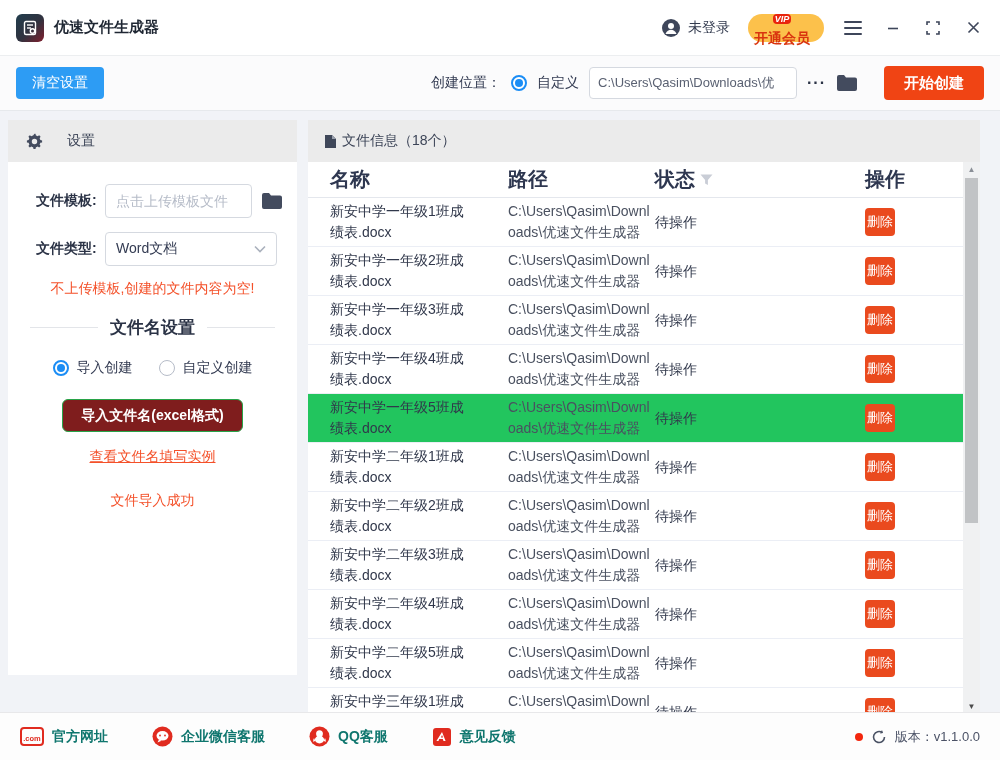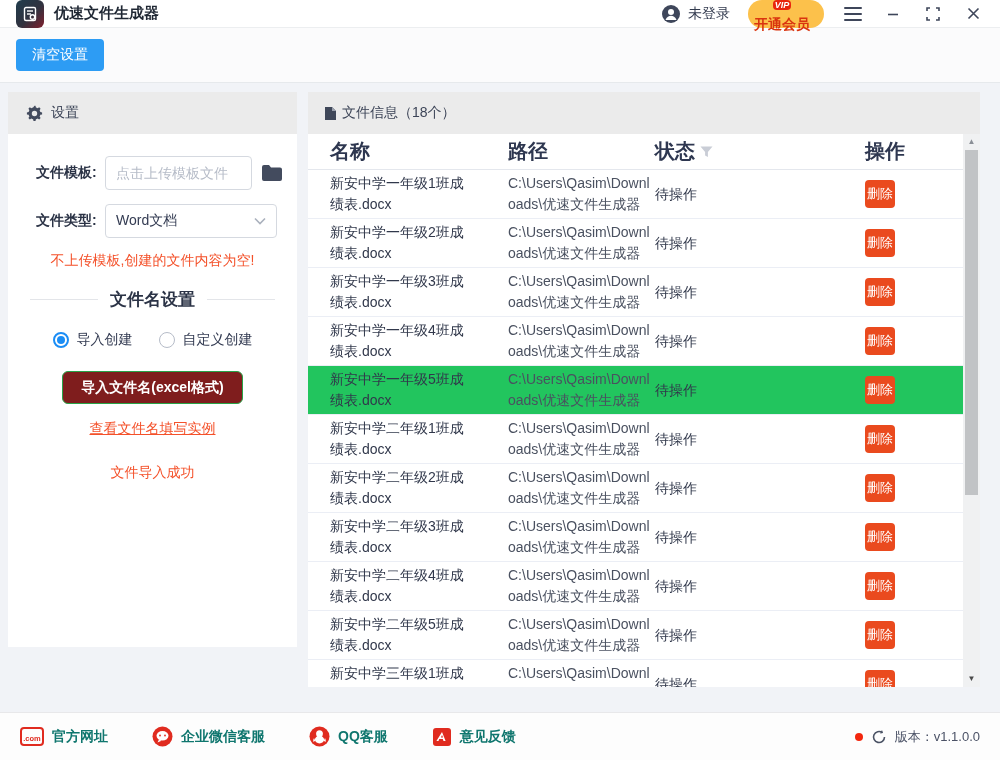--- a/index.html
+++ b/index.html
@@ -1,21 +1,21 @@
 <!DOCTYPE html>
 <html><head>
 <meta charset="utf-8">
 <style>
   * { margin:0; padding:0; box-sizing:border-box; }
   html,body { width:1000px; height:760px; }
   body { font-family:"Liberation Sans","DejaVu Sans",sans-serif; background:#f1f3f7; color:#303a52; }
   .app { position:relative; width:1000px; height:760px; overflow:hidden; background:#f1f3f7; }
 
   
-  .titlebar { height:28px; background:#ffffff; border-bottom:1px solid #eceef0;
+  .titlebar { height:56px; background:#ffffff; border-bottom:1px solid #eceef0;
               display:flex; align-items:center; padding:0 16px; }
   .app-icon { width:28px; height:28px; border-radius:6px;
               background:linear-gradient(135deg,#203d4d 0%,#31323f 55%,#801f2d 100%);
               display:flex; align-items:center; justify-content:center; }
   .app-title { margin-left:10px; font-size:15px; font-weight:bold; color:#1f2733; }
   .titlebar-right { margin-left:auto; display:flex; align-items:center; gap:18px; }
   .login-group { display:flex; align-items:center; gap:7px; }
   .login-text { font-size:14px; color:#323a4e; }
   .vip-pill { display:flex; align-items:center; gap:6px; background:#fcc14b; border:none;
               border-radius:15px; height:28px; padding:0 14px 0 6px; cursor:pointer;flex-direction:column; }
@@ -42,21 +42,21 @@
   .path-input { width:208px; height:32px; border:1px solid #d5d9e0; border-radius:4px; background:#fff;
                 font-size:13px; color:#5a6172; padding:0 8px; font-family:inherit; overflow:hidden;
                 white-space:nowrap; }
   .more-dots { font-size:16px; font-weight:bold; color:#2b3346; letter-spacing:1px; cursor:pointer; }
   .btn-start { background:#f04414; height:34px; padding:0 20px; font-size:15px; font-weight:bold; margin-left:16px; }
 
   
   .main { display:flex; align-items:flex-start; gap:11px; padding:9px 20px 0 8px; height:613px; }
   .panel { background:#fff; }
   .panel-header { height:42px; background:#ebebeb; display:flex; align-items:center;
-                  padding-left:18px; gap:8px; font-size:14px; color:#3c4457; }
+                  padding-left:18px; gap:24px; font-size:14px; color:#3c4457; }
 
   
   .settings { width:289px; height:555px; }
   .settings-body { padding:22px 0 0 0; }
   .form-row { display:flex; align-items:center; margin:0 0 14px 28px; }
   .form-label { font-size:14px; font-weight:bold; color:#2b3346; width:69px; flex:none; }
   .select-box { width:172px; height:34px; border:1px solid #d5d9e0; border-radius:4px; background:#fff;
                 display:flex; align-items:center; padding:0 10px; cursor:pointer; }
   .select-value { font-size:14px; color:#333b52; flex:1; }
   .template-input { width:147px; height:34px; border:1px solid #d5d9e0; border-radius:4px;
@@ -155,20 +155,31 @@
       <div class="win-btn">
         <svg width="13" height="13" viewBox="0 0 13 13">
             <path d="M1.5 1.5 L11.5 11.5 M11.5 1.5 L1.5 11.5" stroke="#3e465a" stroke-width="1.6"></path>
           </svg>
       </div>
     </div>
   </div>
 
   <div class="toolbar">
     <button class="btn btn-clear">清空设置</button>
+    <div class="toolbar-right">
+      <span class="toolbar-label">创建位置：</span>
+      <span class="radio checked"></span>
+      <span class="radio-label">自定义</span>
+      <input class="path-input" value="C:\Users\Qasim\Downloads\优" style="">
+      <span class="more-dots">···</span>
+      <svg width="22" height="18" viewBox="0 0 22 18">
+        <path d="M1 3 a2 2 0 0 1 2-2 h5 l2 2.5 h9 a2 2 0 0 1 2 2 V15 a2 2 0 0 1 -2 2 H3 a2 2 0 0 1 -2-2 Z" fill="#434b5e"></path>
+      </svg>
+      <button class="btn btn-start">开始创建</button>
+    </div>
   </div>
 
   <div class="main">
 
     <div class="panel settings">
       <div class="panel-header">
         <svg width="17" height="17" viewBox="0 0 17 17">
           <path fill="#434b5e" d="M8.5 0.8 l1 0 0.4 1.8 a6 6 0 0 1 1.7 0.7 l1.6-1 1.4 1.4 -1 1.6 a6 6 0 0 1 0.7 1.7 l1.8 0.4 0 2 -1.8 0.4 a6 6 0 0 1 -0.7 1.7 l1 1.6 -1.4 1.4 -1.6-1 a6 6 0 0 1 -1.7 0.7 l-0.4 1.8 -2 0 -0.4-1.8 a6 6 0 0 1 -1.7-0.7 l-1.6 1 -1.4-1.4 1-1.6 a6 6 0 0 1 -0.7-1.7 l-1.8-0.4 0-2 1.8-0.4 a6 6 0 0 1 0.7-1.7 l-1-1.6 1.4-1.4 1.6 1 a6 6 0 0 1 1.7-0.7 Z M8.5 5.8 a2.7 2.7 0 1 0 0 5.4 a2.7 2.7 0 1 0 0-5.4 Z"></path>
         </svg>
         <span>设置</span>

